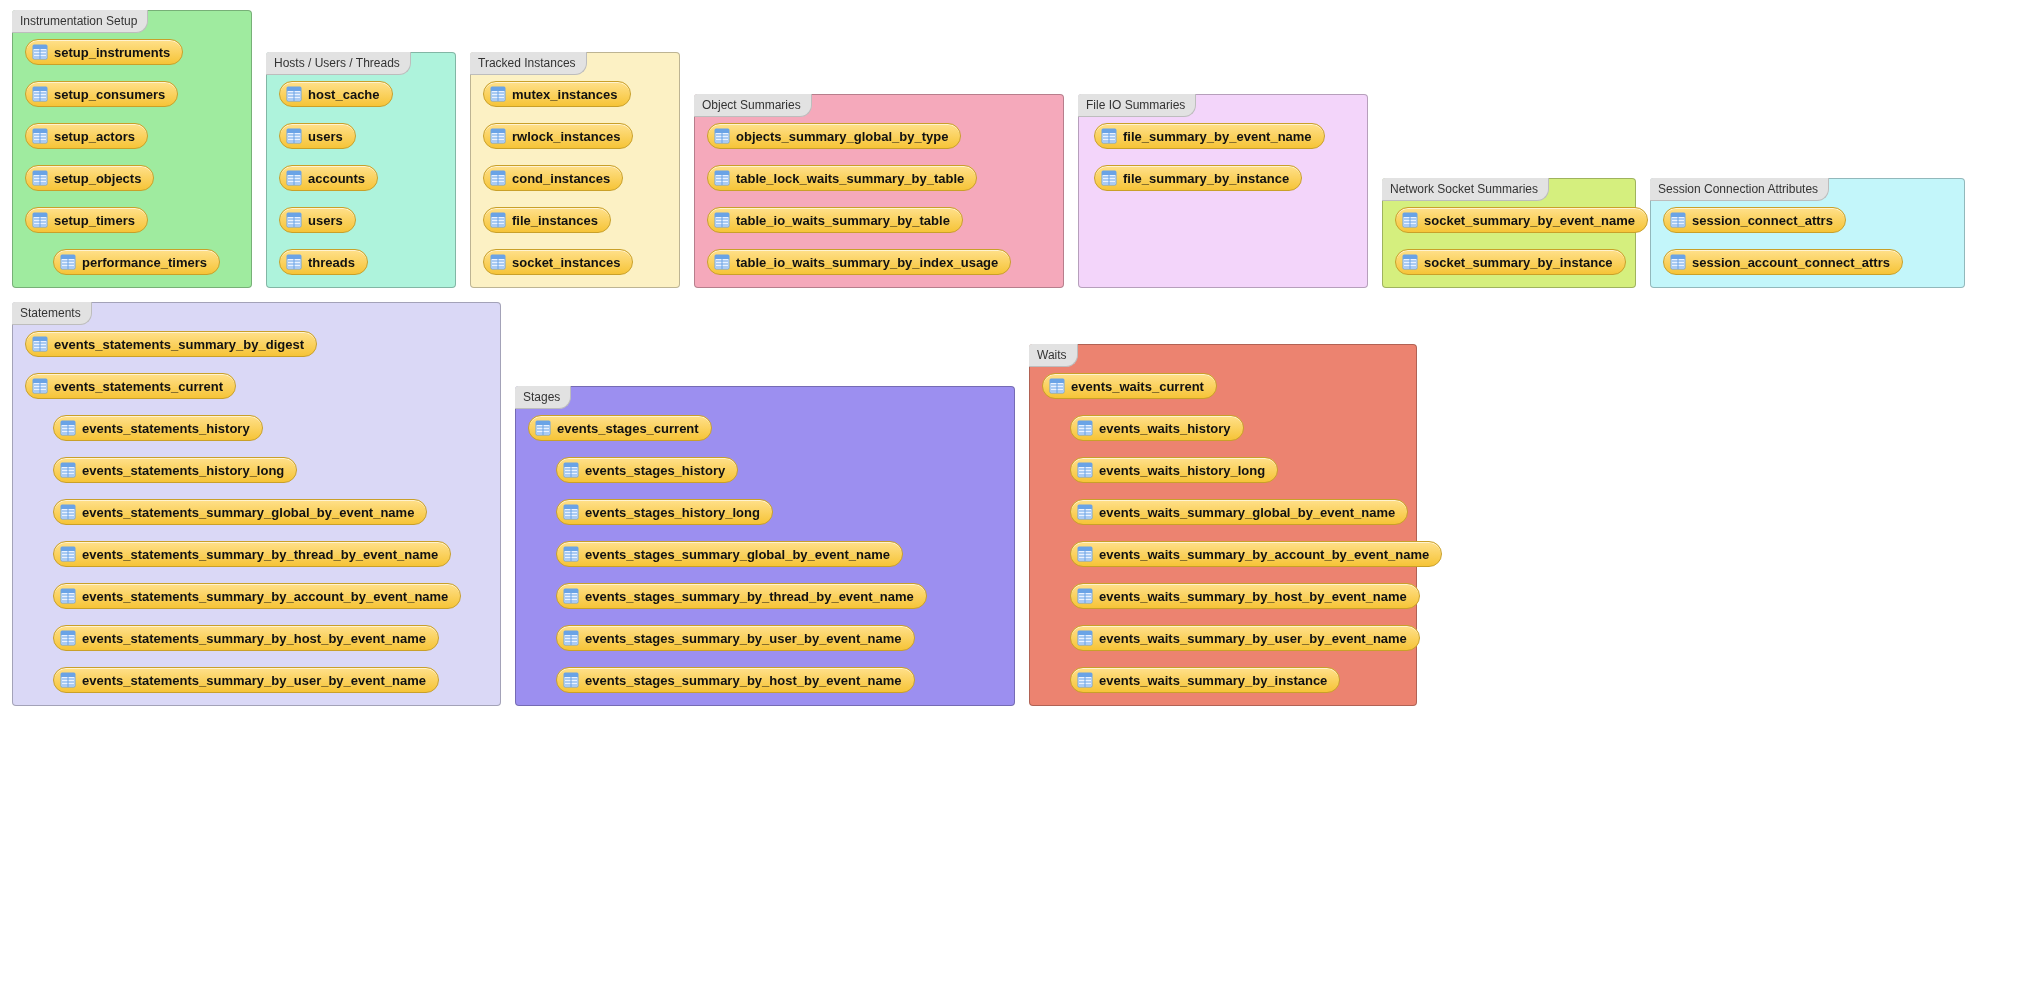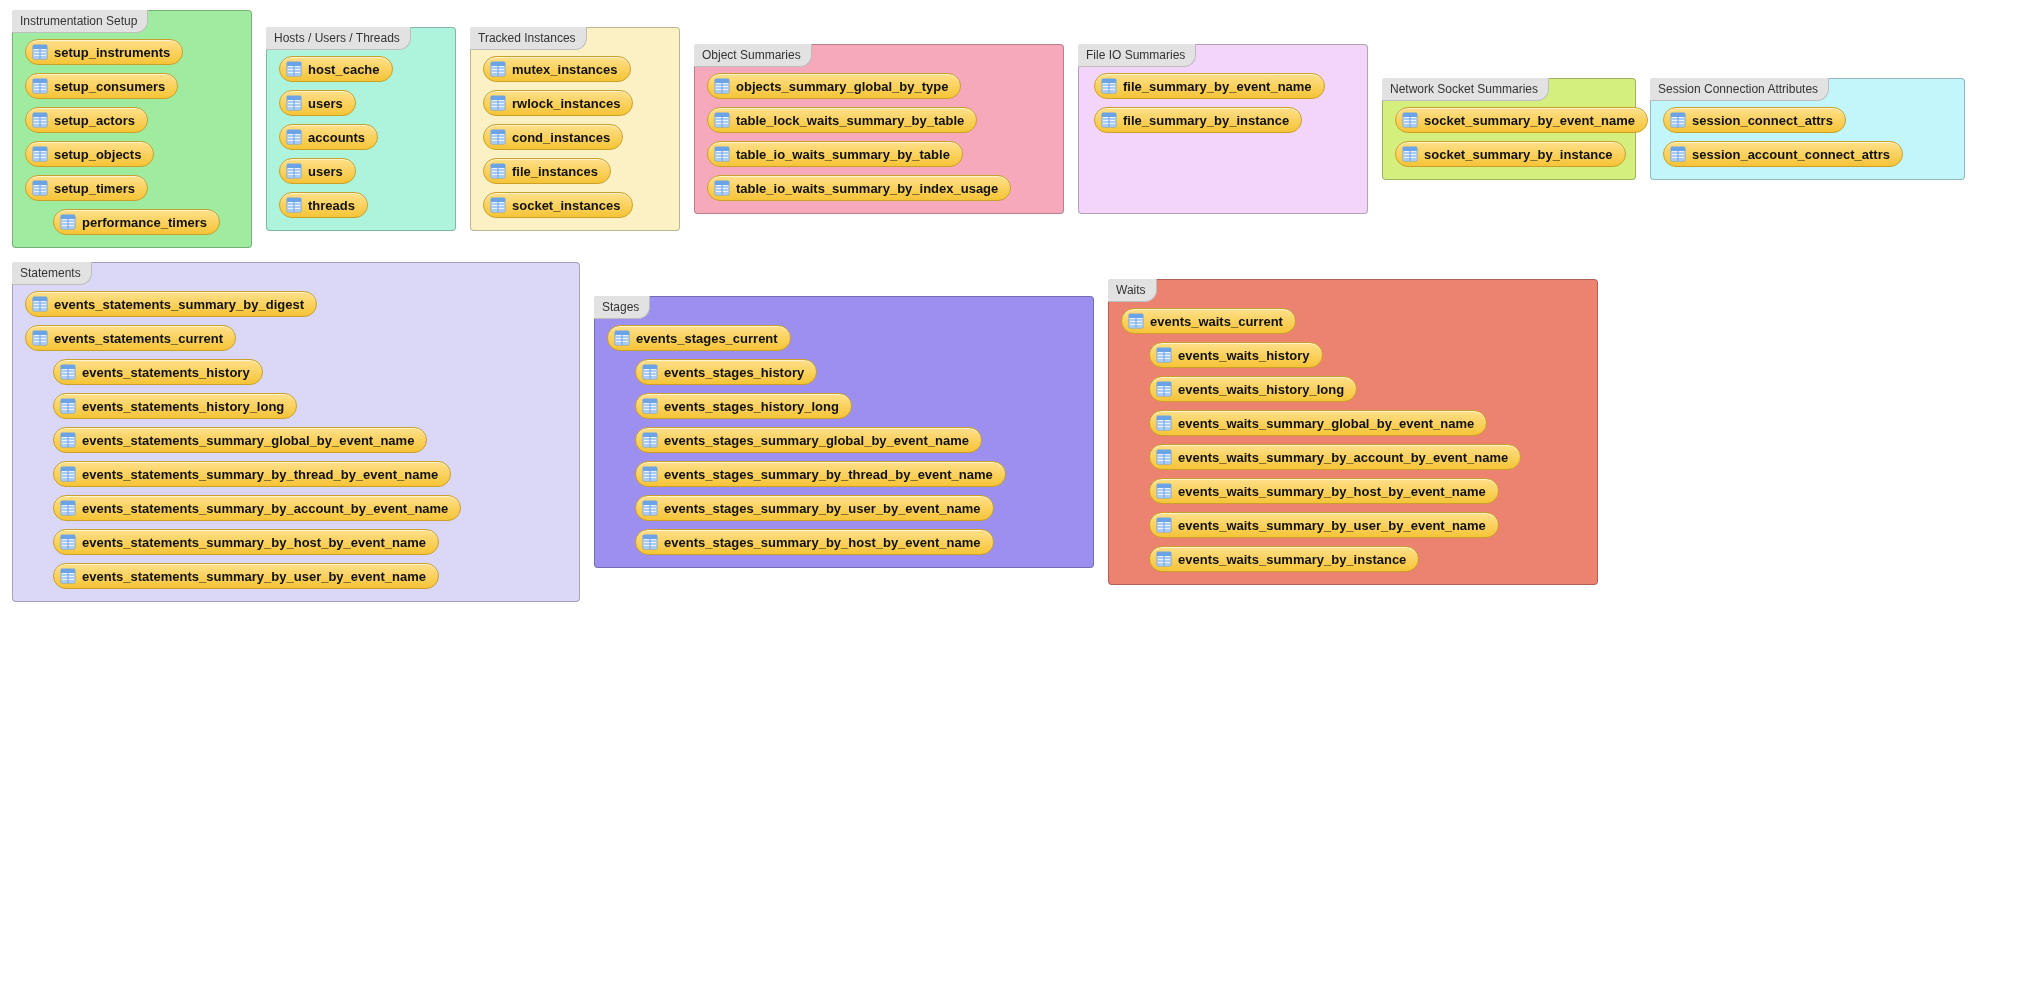--- a/index.html
+++ b/index.html
@@ -8,21 +8,21 @@
     background: #ffffff;
     font-family: "Helvetica Neue", Arial, sans-serif;
     font-size: 13px;
     color: #000;
   }
   .canvas {
     padding: 10px 12px 20px 12px;
   }
   .row {
     display: flex;
-    align-items: center;
+    align-items: flex-end;
     gap: 14px;
     margin-bottom: 14px;
   }
   .col {
     display: flex;
     gap: 14px;
   }
   .group {
     position: relative;
     border: 1px solid rgba(0,0,0,0.25);
@@ -42,21 +42,21 @@
     font-size: 12px;
     color: #333;
     border-radius: 3px 0 12px 0;
   }
   .items {
     list-style: none;
     margin: 0;
     padding: 0;
     display: flex;
     flex-direction: column;
-    gap: 8px;
+    gap: 16px;
   }
   .item {
     display: flex;
     align-items: center;
     gap: 6px;
     background: linear-gradient(#ffe08a, #f6c437);
     border: 1px solid #c9a029;
     border-radius: 14px;
     padding: 4px 12px 4px 6px;
     font-weight: 600;
@@ -453,21 +453,21 @@
                 </svg>
               </span>
               <span>session_account_connect_attrs</span>
             </li>
           </ul>
         </div>
     </div>
   </div>
 
   <div class="row">
-    <div class="group" style="background: rgb(218, 216, 246); width: 568px;">
+    <div class="group" style="background: rgb(218, 216, 246); width: 489px;">
         <div class="group-title">Statements</div>
         <ul class="items">
           <li class="item">
             <span class="icon">
               <svg viewBox="0 0 16 16" width="16" height="16">
                 <rect x="1" y="1" width="14" height="14" rx="1" fill="#e9f2ff" stroke="#6aa3e6"></rect>
                 <rect x="1" y="1" width="14" height="4" fill="#6aa3e6"></rect>
                 <line x1="2" x2="14" y1="7" y2="7" stroke="#6aa3e6" stroke-width="1"></line>
                 <line x1="2" x2="14" y1="10" y2="10" stroke="#6aa3e6" stroke-width="1"></line>
                 <line x1="2" x2="14" y1="13" y2="13" stroke="#6aa3e6" stroke-width="1"></line>
@@ -671,21 +671,21 @@
                 <line x1="2" x2="14" y1="7" y2="7" stroke="#6aa3e6" stroke-width="1"></line>
                 <line x1="2" x2="14" y1="10" y2="10" stroke="#6aa3e6" stroke-width="1"></line>
                 <line x1="2" x2="14" y1="13" y2="13" stroke="#6aa3e6" stroke-width="1"></line>
                 <line x1="8" x2="8" y1="5" y2="15" stroke="#6aa3e6" stroke-width="1"></line>
               </svg>
             </span>
             <span>events_stages_summary_by_host_by_event_name</span>
           </li>
         </ul>
       </div>
-    <div class="group" style="background: rgb(236, 131, 112); width: 490px;">
+    <div class="group" style="background: rgb(236, 131, 112); width: 388px;">
         <div class="group-title">Waits</div>
         <ul class="items">
           <li class="item">
             <span class="icon">
               <svg viewBox="0 0 16 16" width="16" height="16">
                 <rect x="1" y="1" width="14" height="14" rx="1" fill="#e9f2ff" stroke="#6aa3e6"></rect>
                 <rect x="1" y="1" width="14" height="4" fill="#6aa3e6"></rect>
                 <line x1="2" x2="14" y1="7" y2="7" stroke="#6aa3e6" stroke-width="1"></line>
                 <line x1="2" x2="14" y1="10" y2="10" stroke="#6aa3e6" stroke-width="1"></line>
                 <line x1="2" x2="14" y1="13" y2="13" stroke="#6aa3e6" stroke-width="1"></line>

